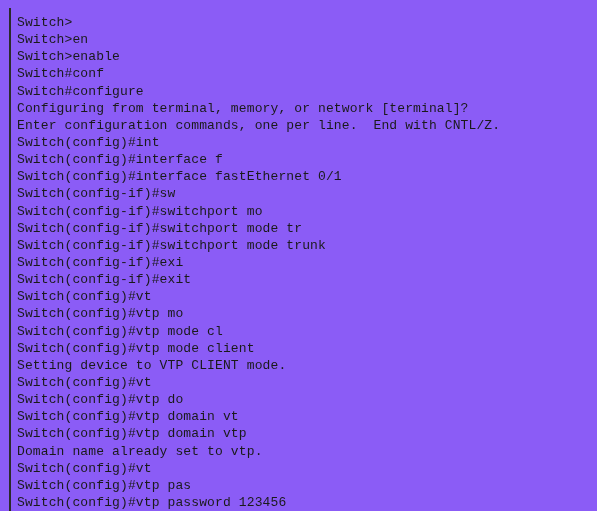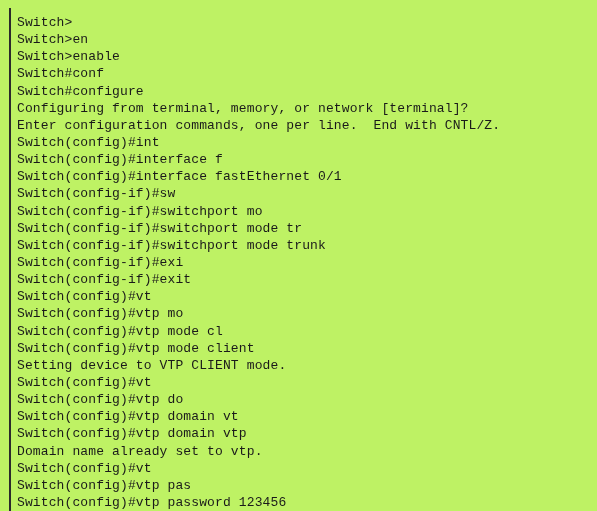--- a/index.html
+++ b/index.html
@@ -12,21 +12,21 @@
     height: 511px;
     overflow: hidden;
     font-family: "Liberation Mono", "DejaVu Sans Mono", monospace;
   }
   #terminal-window {
     position: absolute;
     left: 0;
     top: 0;
     width: 597px;
     height: 511px;
-    background: #bef264;
+    background: #8b5cf6;
     box-sizing: border-box;
   }
   #terminal-left-border {
     position: absolute;
     left: 9px;
     top: 8px;
     width: 2px;
     height: 503px;
     background: #2b2b2b;
   }

